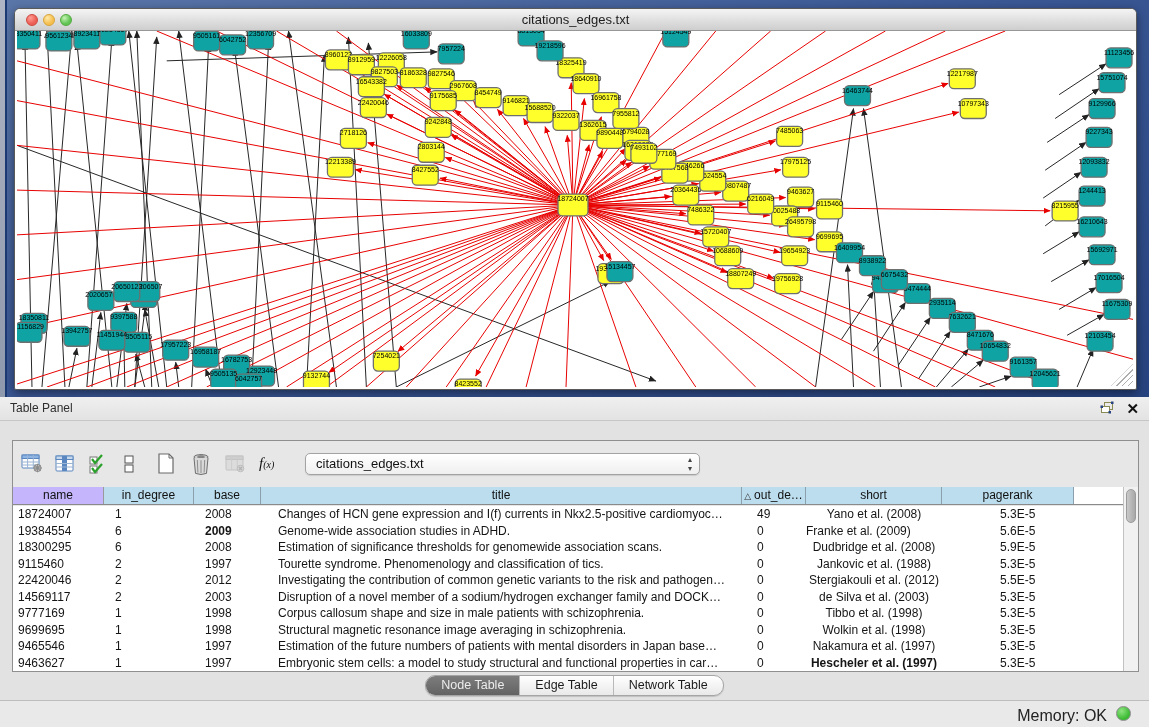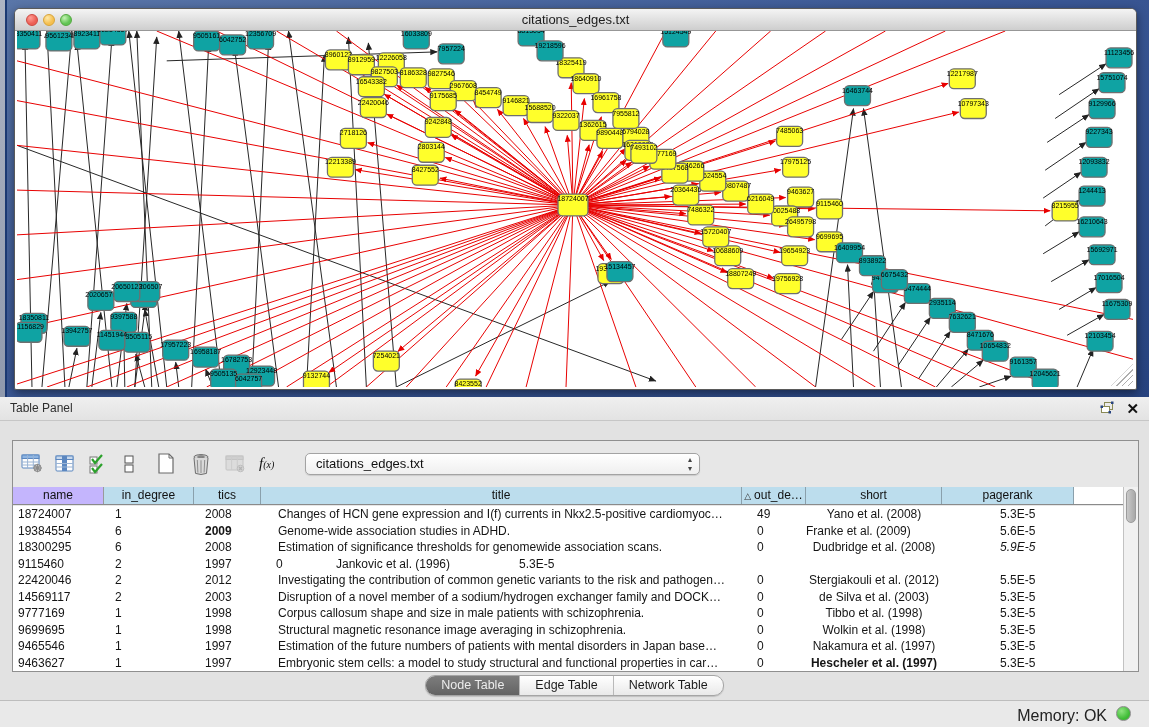--- a/index.html
+++ b/index.html
@@ -797,21 +797,21 @@
           <span class="select-arrows">
               <span>▴</span>
               <span>▾</span>
             </span>
         </div>
       </div>
 
       <div class="thead" id="thead">
           <div class="th gray" style="width: 91px;"><span>name</span></div>
           <div class="th" style="width: 90px;"><span>in_degree</span></div>
-          <div class="th" style="width: 67px;"><span>tics</span></div>
+          <div class="th" style="width: 67px;"><span>base</span></div>
           <div class="th" style="width: 481px;"><span>title</span></div>
           <div class="th" style="width: 64px;"><span class="sort">△</span><span>out_de…</span></div>
           <div class="th" style="width: 136px;"><span>short</span></div>
           <div class="th" style="width: 132px;"><span>pagerank</span></div>
           <div class="th-filler"></div>
         </div>
       <div class="tbody" id="tbody">
           <div class="trow">
             <div class="td" style="width: 91px; padding-left: 5px;">18724007</div>
             <div class="td" style="width: 90px; padding-left: 11px;">1</div>
@@ -830,28 +830,29 @@
             <div class="td" style="width: 136px; text-align: left;">Franke et al. (2009)</div>
             <div class="td" style="width: 132px; padding-left: 58px;">5.6E-5</div>
           </div>
           <div class="trow">
             <div class="td" style="width: 91px; padding-left: 5px;">18300295</div>
             <div class="td" style="width: 90px; padding-left: 11px;">6</div>
             <div class="td" style="width: 67px; padding-left: 11px;">2008</div>
             <div class="td" style="width: 481px; padding-left: 17px;">Estimation of significance thresholds for genomewide association scans.</div>
             <div class="td" style="width: 64px; padding-left: 15px;">0</div>
             <div class="td" style="width: 136px; text-align: center;">Dudbridge et al. (2008)</div>
-            <div class="td" style="width: 132px; padding-left: 58px; font-style: italic;">5.9E-5</div>
+            <div class="td" style="width: 132px; padding-left: 58px;">5.9E-5</div>
           </div>
           <div class="trow">
             <div class="td" style="width: 91px; padding-left: 5px;">9115460</div>
             <div class="td" style="width: 90px; padding-left: 11px;">2</div>
             <div class="td" style="width: 67px; padding-left: 11px;">1997</div>
+            <div class="td" style="width: 481px; padding-left: 17px;">Tourette syndrome. Phenomenology and classification of tics.</div>
             <div class="td" style="width: 64px; padding-left: 15px;">0</div>
-            <div class="td" style="width: 136px; text-align: center;">Jankovic et al. (1996)</div>
+            <div class="td" style="width: 136px; text-align: center;">Jankovic et al. (1988)</div>
             <div class="td" style="width: 132px; padding-left: 58px;">5.3E-5</div>
           </div>
           <div class="trow">
             <div class="td" style="width: 91px; padding-left: 5px;">22420046</div>
             <div class="td" style="width: 90px; padding-left: 11px;">2</div>
             <div class="td" style="width: 67px; padding-left: 11px;">2012</div>
             <div class="td" style="width: 481px; padding-left: 17px;">Investigating the contribution of common genetic variants to the risk and pathogen…</div>
             <div class="td" style="width: 64px; padding-left: 15px;">0</div>
             <div class="td" style="width: 136px; text-align: center;">Stergiakouli et al. (2012)</div>
             <div class="td" style="width: 132px; padding-left: 58px;">5.5E-5</div>

